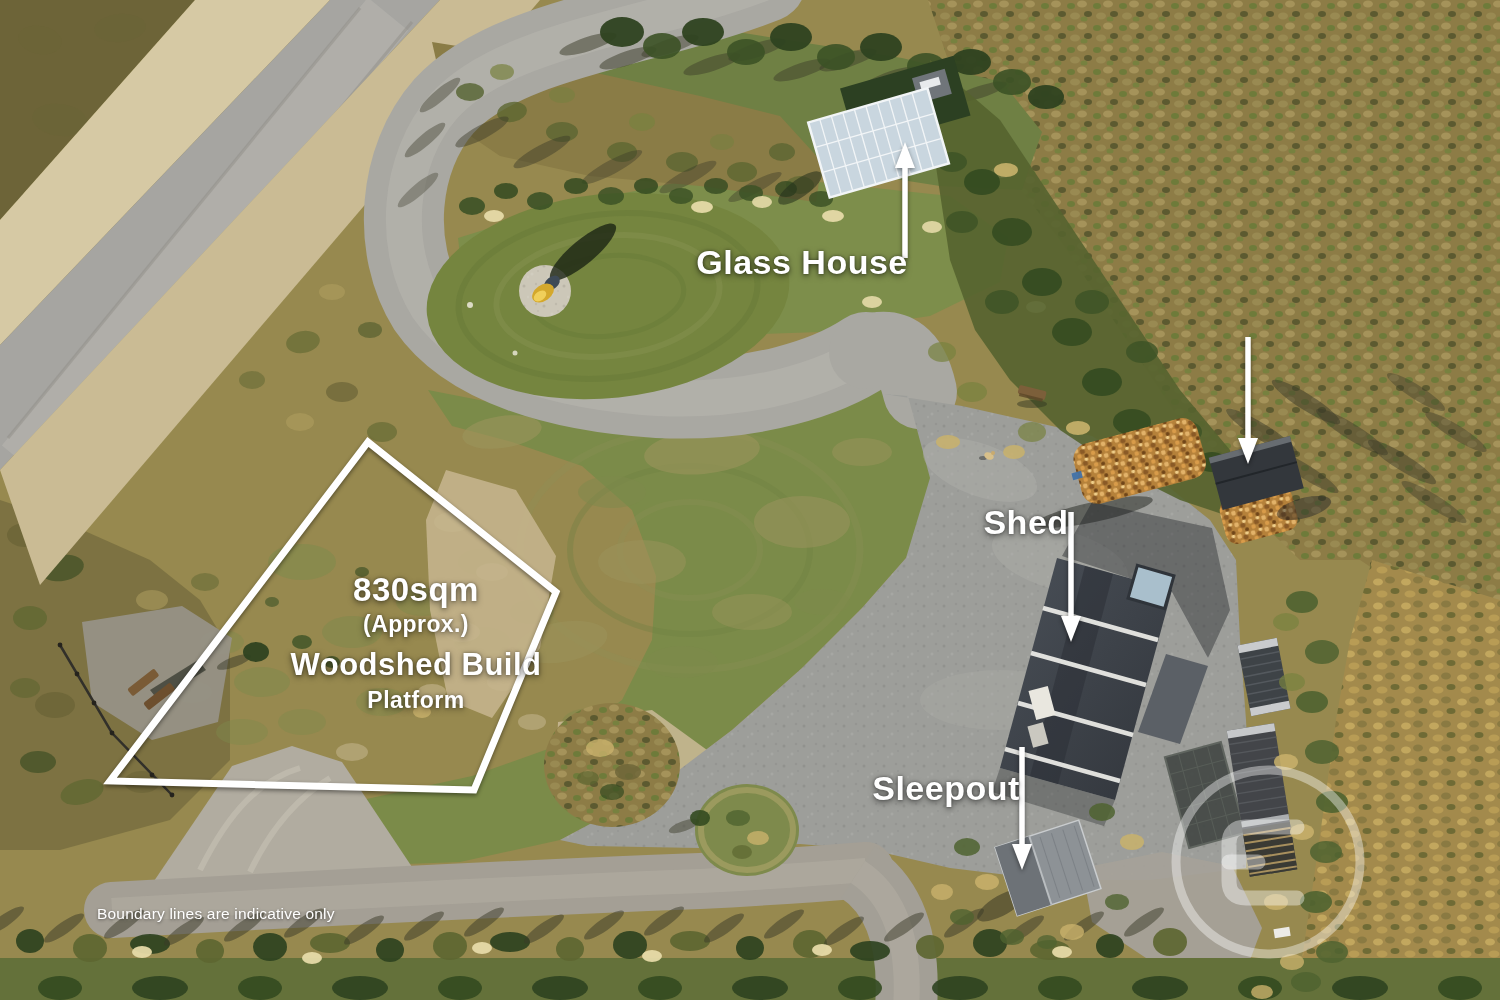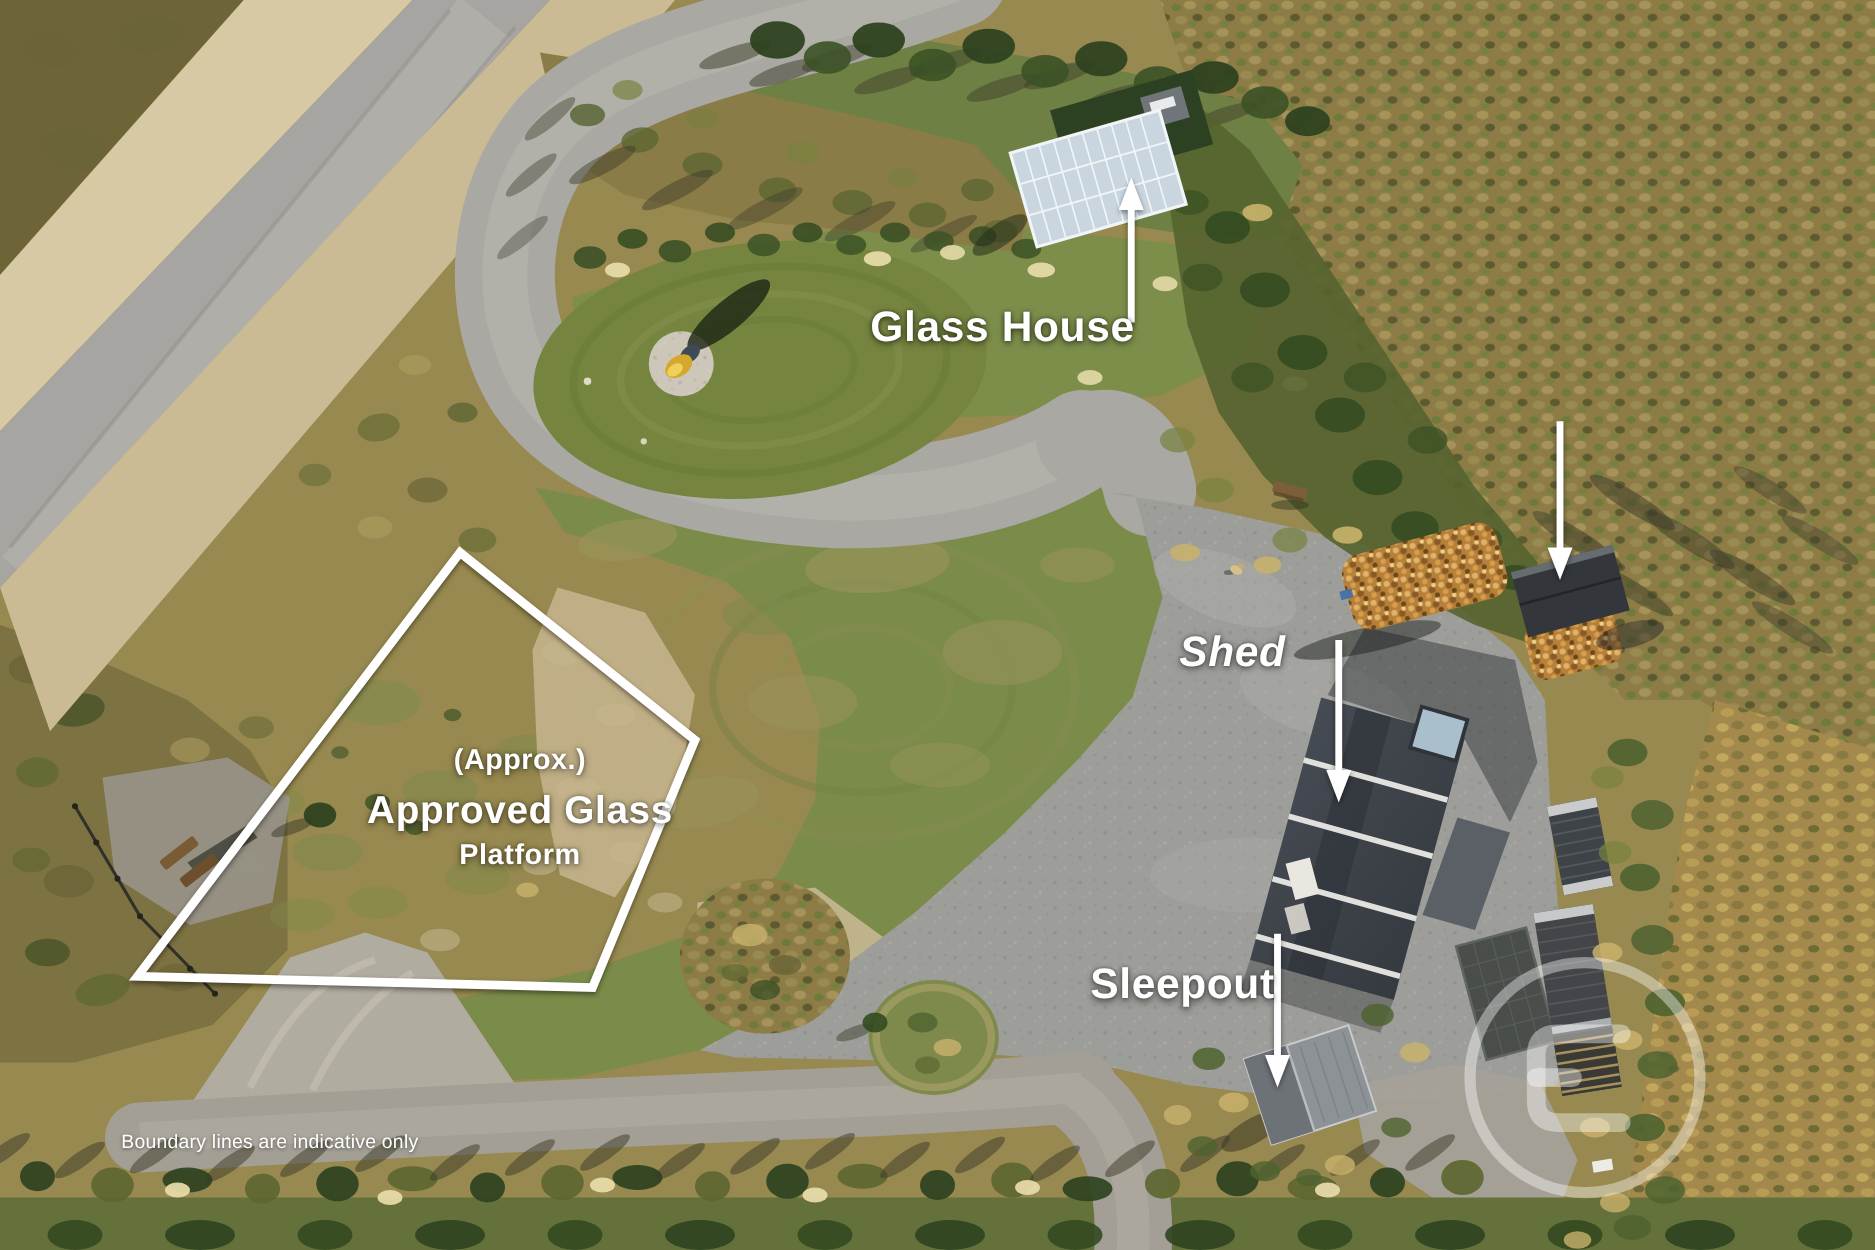--- a/index.html
+++ b/index.html
@@ -578,23 +578,24 @@
   </g>
 
   <g stroke="rgba(255,255,255,.4)" fill="none">
     <circle cx="1268" cy="862" r="92" stroke-width="9"></circle>
     <path d="M 1297,827 L 1246,827 Q 1229,827 1229,844 L 1229,881 Q 1229,898 1246,898 L 1297,898" stroke-width="15" stroke-linecap="round"></path>
     <path d="M 1229,862 L 1258,862" stroke-width="15" stroke-linecap="round"></path>
   </g>
 </svg>
 
 <div class="lbl lbl-lg" style="left:802px;top:262px;">Glass House</div>
-<div class="lbl lbl-lg" style="left:986px;top:522px;font-style:italic;">Shed</div>
+<div class="lbl lbl-lg" style="left:1026px;top:522px;">Shed</div>
 <div class="lbl lbl-lg" style="left:946px;top:788px;">Sleepout</div>
 
 <div class="platform">
+  <div class="a">830sqm</div>
   <div class="b">(Approx.)</div>
-  <div class="c">Approved Glass</div>
+  <div class="c">Woodshed Build</div>
   <div class="d">Platform</div>
 </div>
 
 <div class="disclaimer">Boundary lines are indicative only</div>
 </div>
 
 </body></html>

